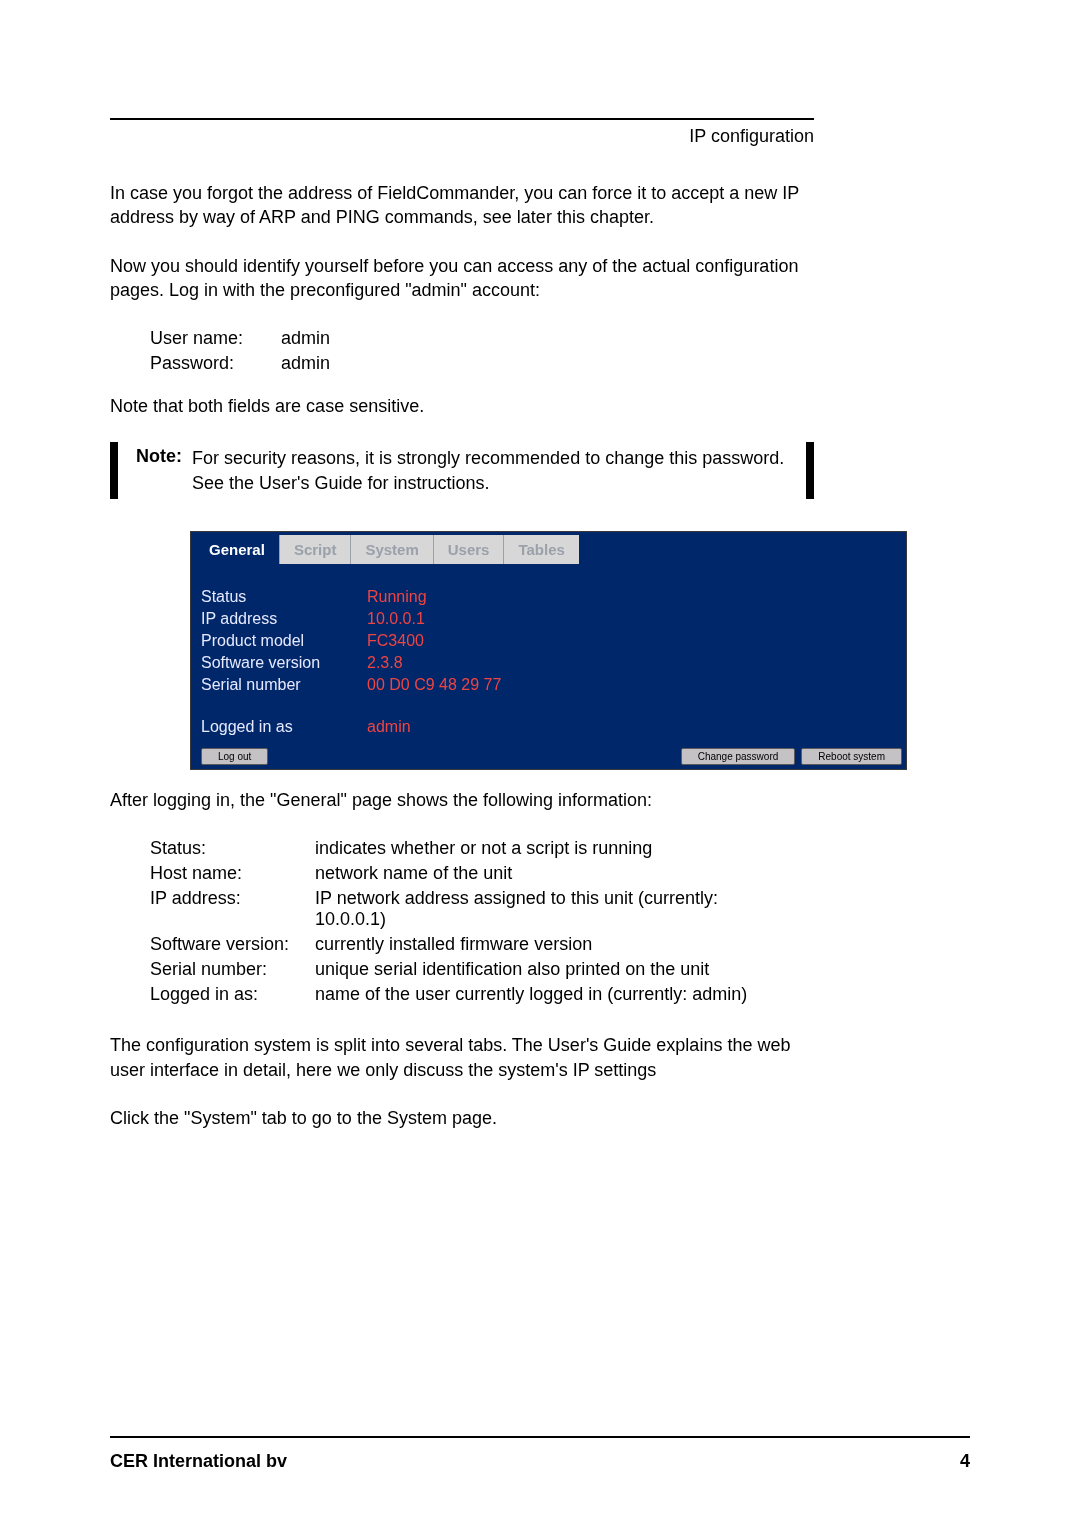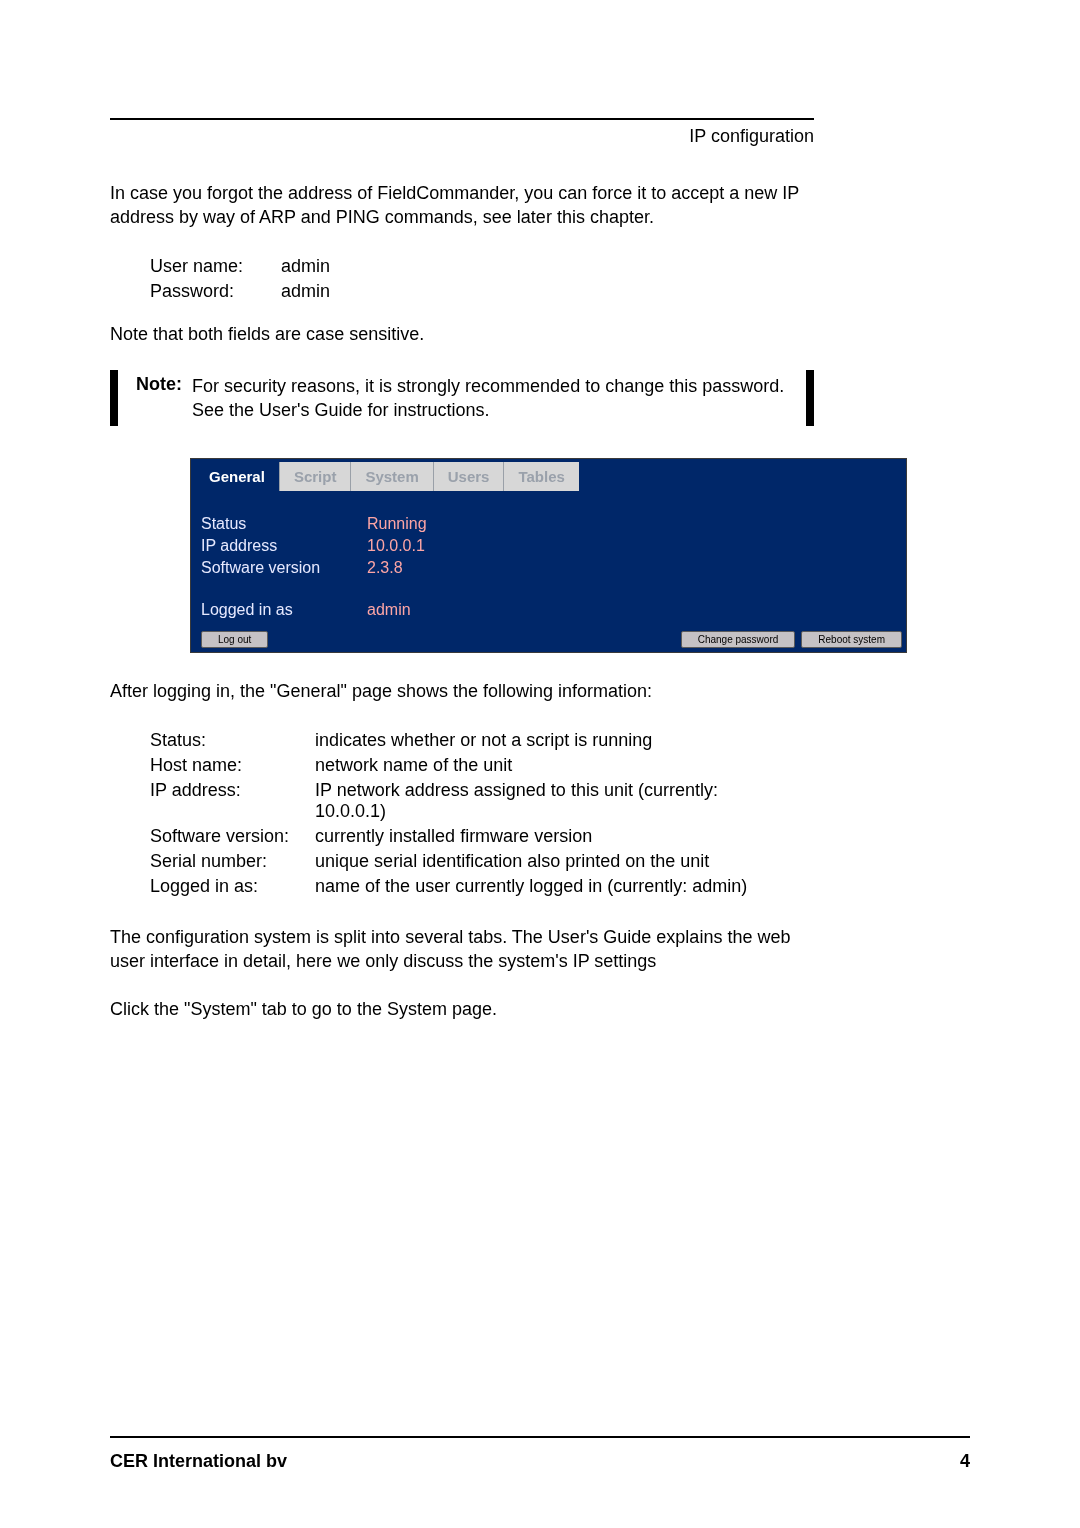--- a/index.html
+++ b/index.html
@@ -39,21 +39,21 @@
 
   .note-block{
     display:flex;align-items:stretch;margin:22px 0 32px 0;gap:18px;
   }
   .note-bar{width:8px;background:#000;flex:0 0 8px}
   .note-body{flex:1;display:flex;gap:10px;padding:4px 0}
   .note-label{font-weight:bold;white-space:nowrap}
   .note-text{line-height:1.35}
 
   
-  .ss-wrap{margin:10px 0 26px 80px}
+  .ss-wrap{margin:10px 0 18px 80px}
   .ss{
     width:715px;
     border:1px solid #3a3a3a;
     background:var(--panel-bg);
     color:var(--panel-text);
     font-family:Verdana, Geneva, sans-serif;
     font-size:16px;
   }
   .tabs{
     display:flex;align-items:flex-end;height:32px;
@@ -69,21 +69,21 @@
     border-right:1px solid #9aa0a8;
     cursor:pointer;
   }
   .tab.active{background:var(--panel-bg);color:#fff}
   .tab.last{border-right:none}
   .tab-spacer{flex:1;background:var(--panel-bg)}
 
   .panel-body{padding:22px 10px 6px 10px}
   .kv{display:flex;gap:6px;padding:2px 0}
   .kv .k{width:160px;color:#e6e9ff}
-  .kv .v{color:#fca5a5}
+  .kv .v{color:#ef4444}
   .panel-gap{height:20px}
 
   .panel-foot{
     display:flex;align-items:center;gap:6px;
     padding:4px 4px 4px 10px;
   }
   .btn{
     background:var(--btn-bg);
     color:var(--btn-text);
     border:1px solid #5b5b5b;
@@ -113,20 +113,21 @@
   }
 </style>
 </head>
 <body>
 
 <div class="page">
   <div class="hdr-line"></div>
   <div class="hdr-title">IP configuration</div>
 
   <p class="para">In case you forgot the address of FieldCommander, you can force it to accept a new IP address by way of ARP and PING commands, see later this chapter.</p>
+  <p class="para">Now you should identify yourself before you can access any of the actual configuration pages. Log in with the preconfigured "admin" account:</p>
 
   <table class="cred-table">
     <tbody>
         <tr>
       <td>User name:</td>
       <td>admin</td>
     </tr>
     <tr>
       <td>Password:</td>
       <td>admin</td>
@@ -159,22 +160,30 @@
       <div class="panel-body">
         <div class="kv">
           <div class="k">Status</div>
           <div class="v">Running</div>
         </div>
         <div class="kv">
           <div class="k">IP address</div>
           <div class="v">10.0.0.1</div>
         </div>
         <div class="kv">
+          <div class="k">Product model</div>
+          <div class="v">FC3400</div>
+        </div>
+        <div class="kv">
           <div class="k">Software version</div>
           <div class="v">2.3.8</div>
+        </div>
+        <div class="kv">
+          <div class="k">Serial number</div>
+          <div class="v">00 D0 C9 48 29 77</div>
         </div>
 
         <div class="panel-gap"></div>
 
         <div class="kv">
           <div class="k">Logged in as</div>
           <div class="v">admin</div>
         </div>
       </div>
 

